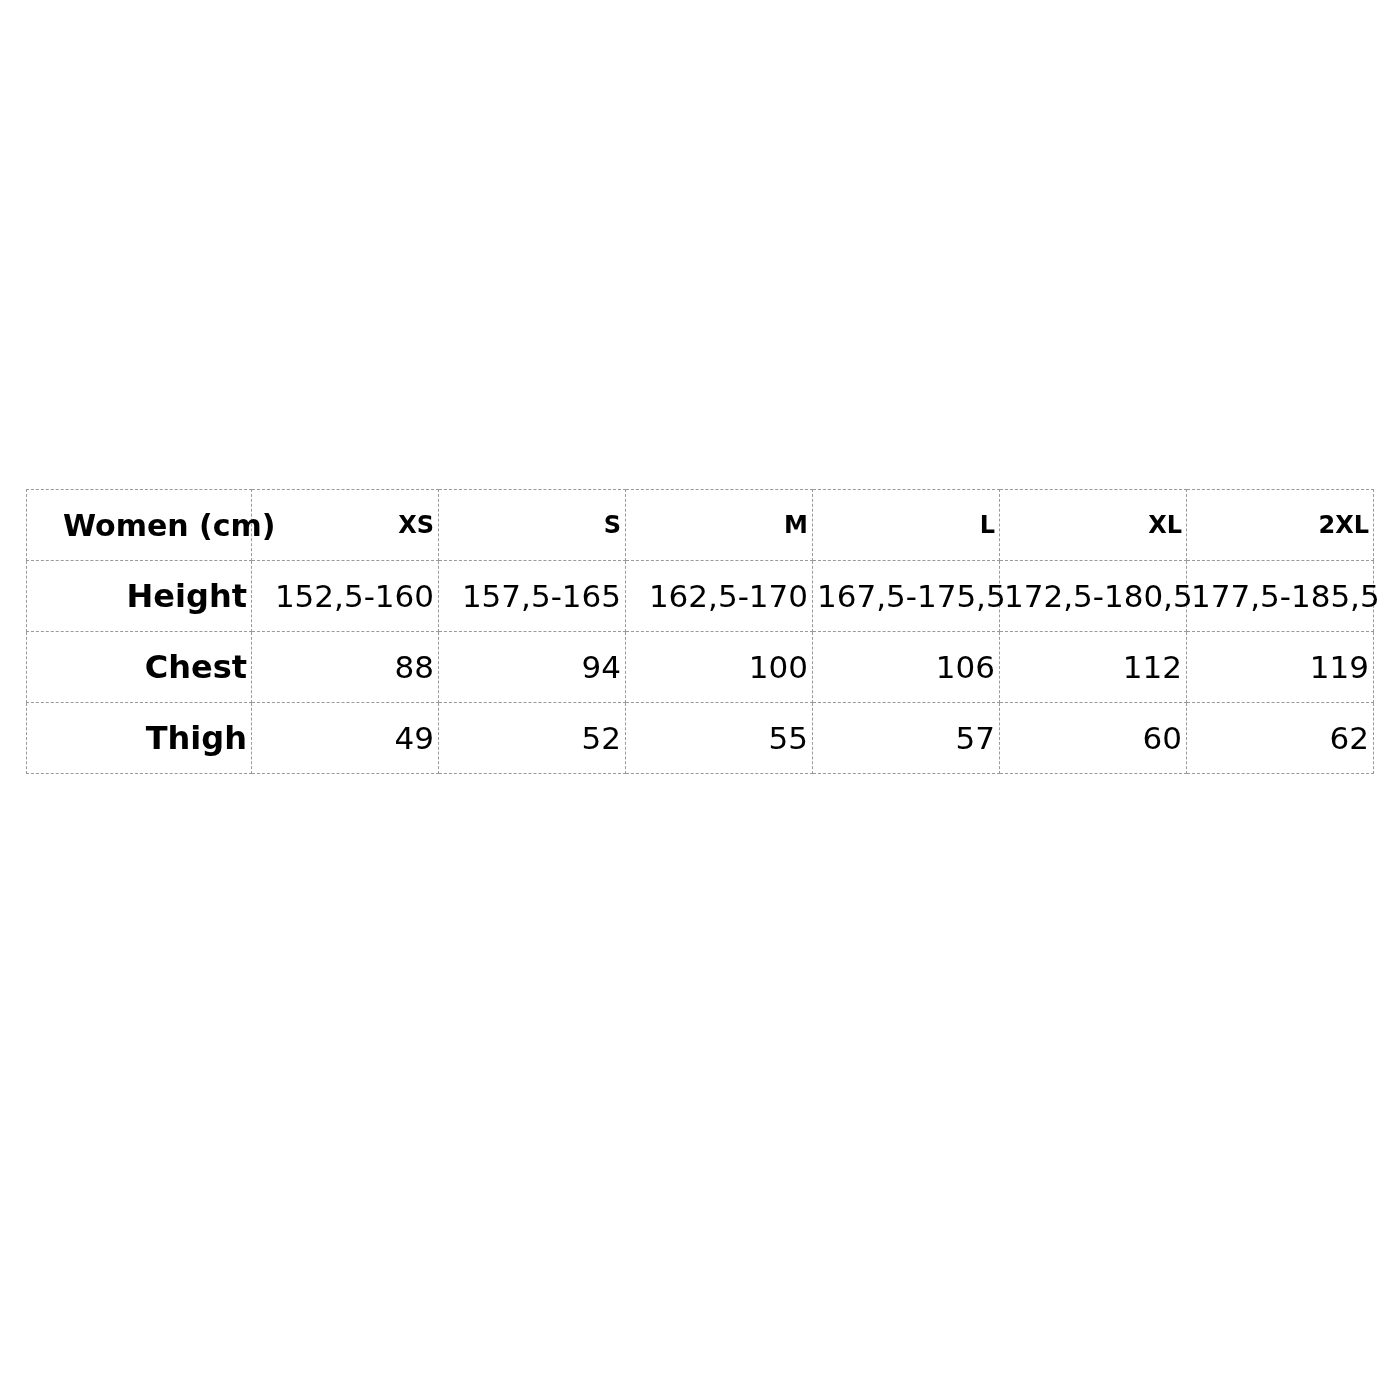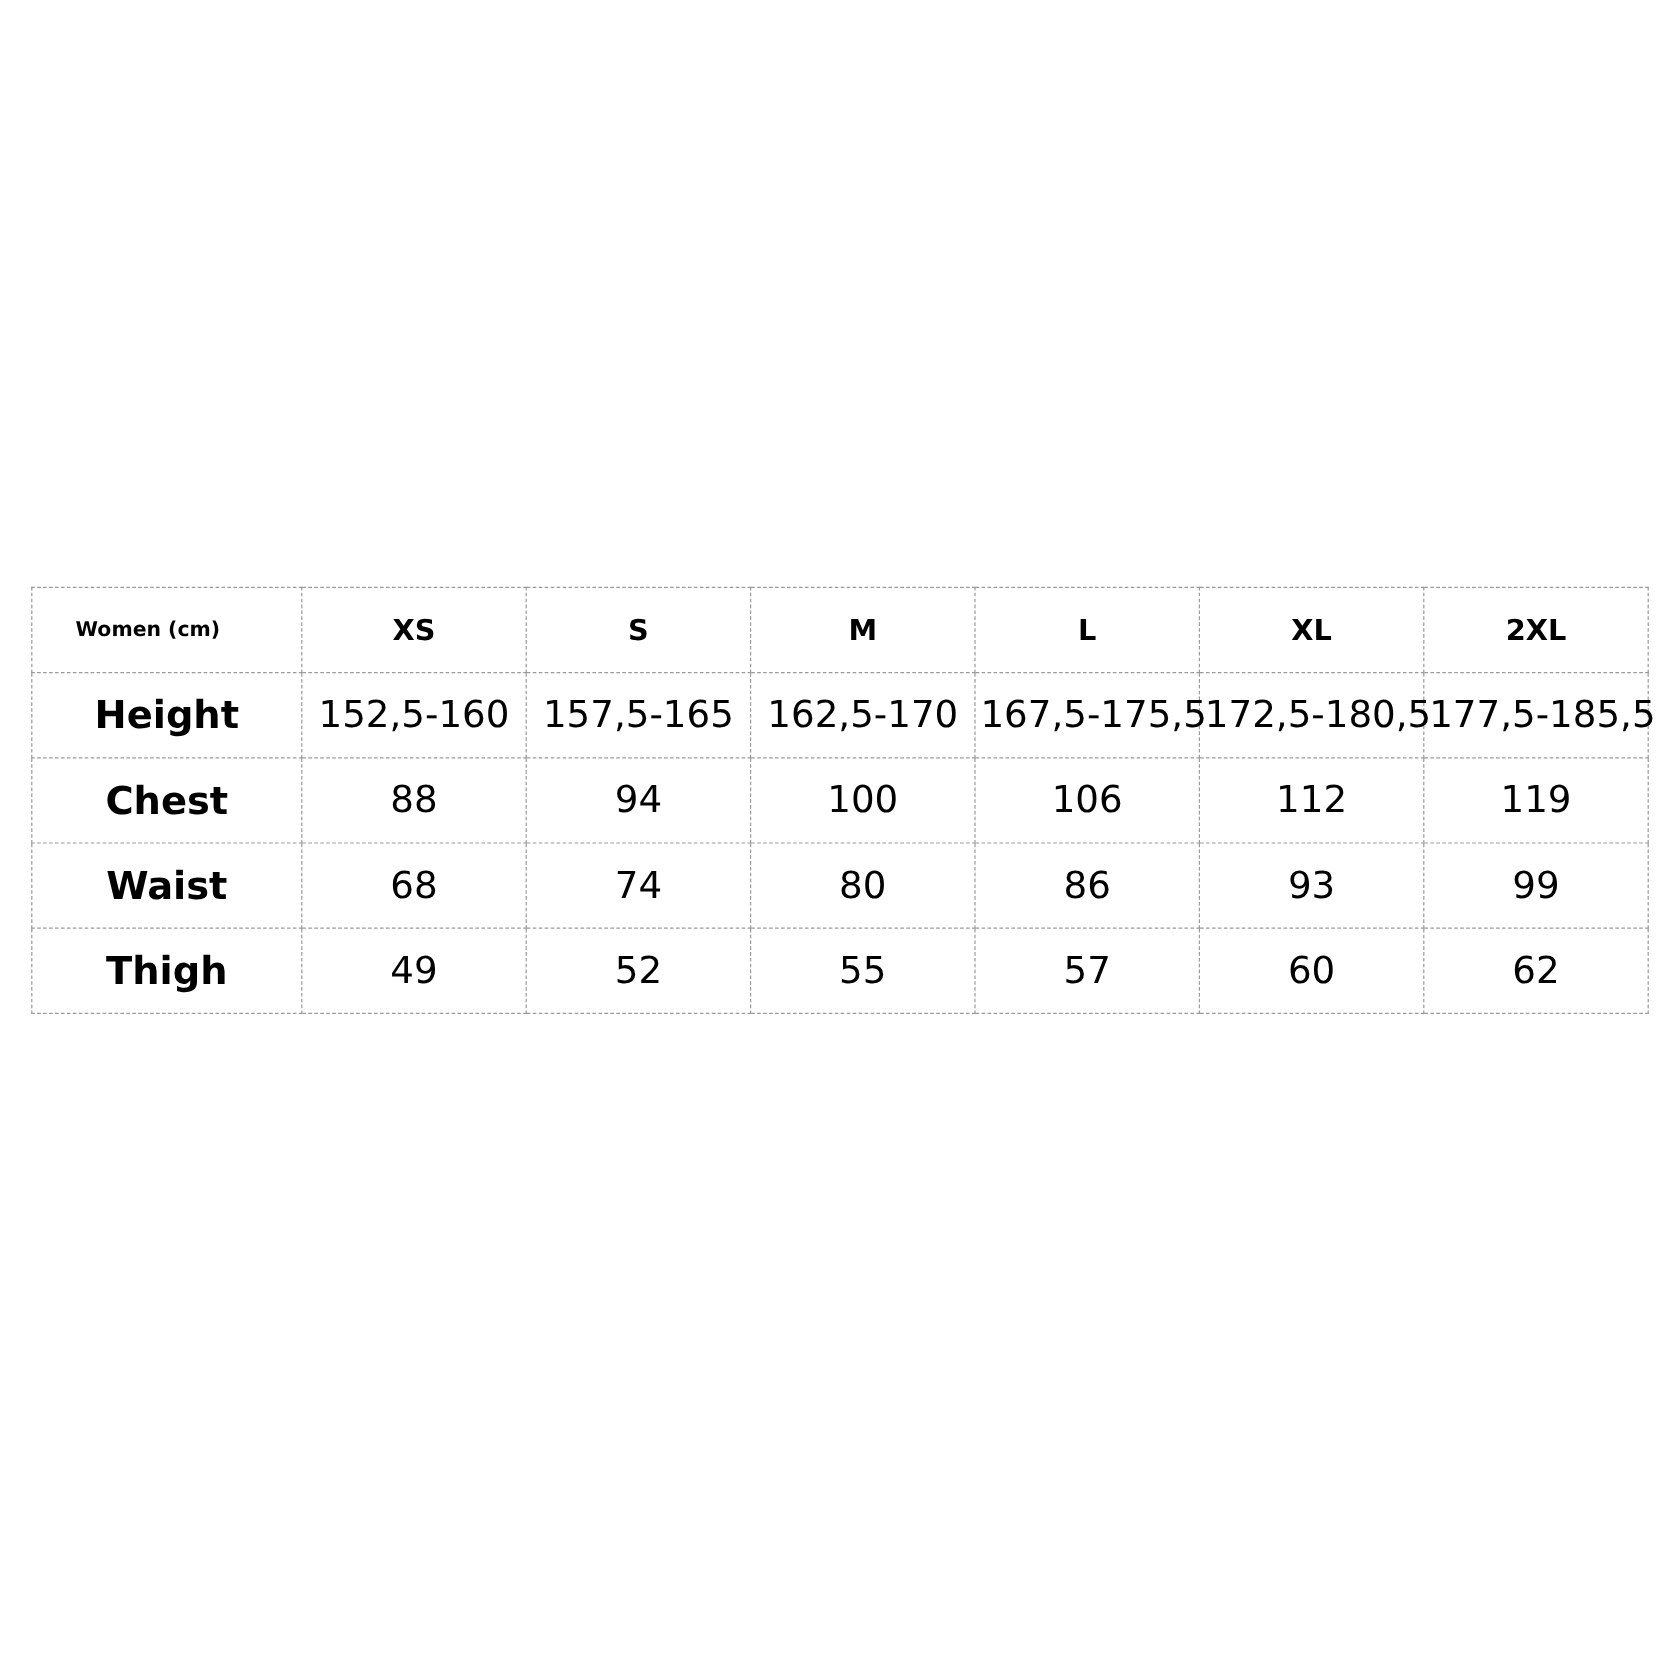--- a/index.html
+++ b/index.html
@@ -24,41 +24,41 @@
   }
 
   table.size-chart {
     border-collapse: collapse;
     width: 100%;
     table-layout: fixed;
   }
 
   table.size-chart td {
     border: 1px dashed #9a9a9a;
-    text-align: center;
+    text-align: right;
     vertical-align: middle;
     height: 70px;
     font-size: 23px;
     font-weight: 400;
     padding: 0 4px;
     white-space: nowrap;
   }
 
   
   table.size-chart col.label-col { width: 225px; }
   table.size-chart col.size-col  { width: 187px; }
 
   
   table.size-chart tr.head-row td {
     font-weight: bold;
     font-size: 24px;
   }
   table.size-chart tr.head-row td.corner-label {
     font-weight: bold;
-    font-size: 17px;
+    font-size: 30px;
     text-align: left;
     padding-left: 36px;
   }
 
   
   table.size-chart td.row-label {
     font-weight: bold;
     font-size: 32px;
   }
 
@@ -105,29 +105,20 @@
       <tr>
         <td class="row-label">Chest</td>
         <td class="value-cell">88</td>
         <td class="value-cell">94</td>
         <td class="value-cell">100</td>
         <td class="value-cell">106</td>
         <td class="value-cell">112</td>
         <td class="value-cell">119</td>
       </tr>
 
-      <tr>
-        <td class="row-label">Waist</td>
-        <td class="value-cell">68</td>
-        <td class="value-cell">74</td>
-        <td class="value-cell">80</td>
-        <td class="value-cell">86</td>
-        <td class="value-cell">93</td>
-        <td class="value-cell">99</td>
-      </tr>
 
 
       <tr>
         <td class="row-label">Thigh</td>
         <td class="value-cell">49</td>
         <td class="value-cell">52</td>
         <td class="value-cell">55</td>
         <td class="value-cell">57</td>
         <td class="value-cell">60</td>
         <td class="value-cell">62</td>

